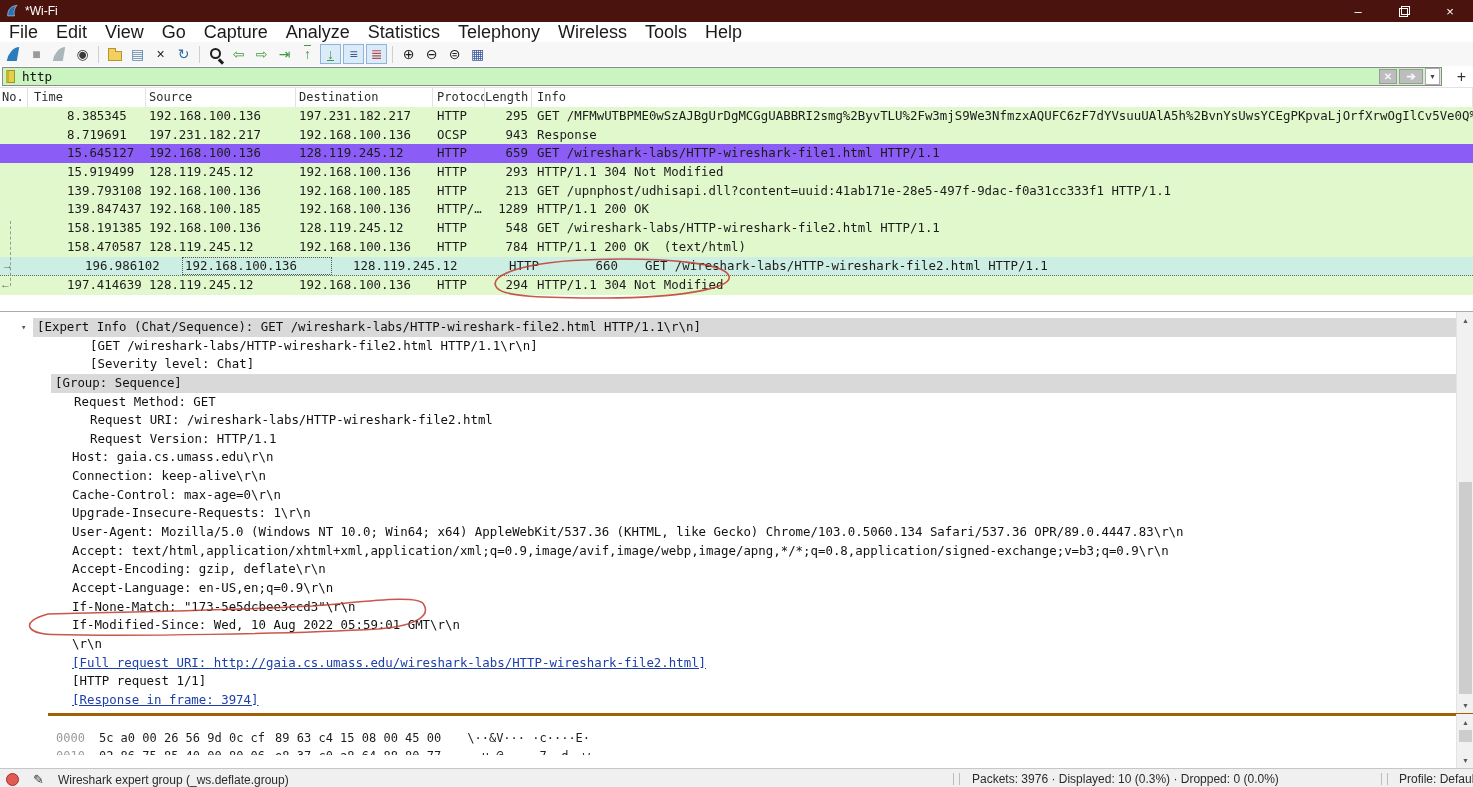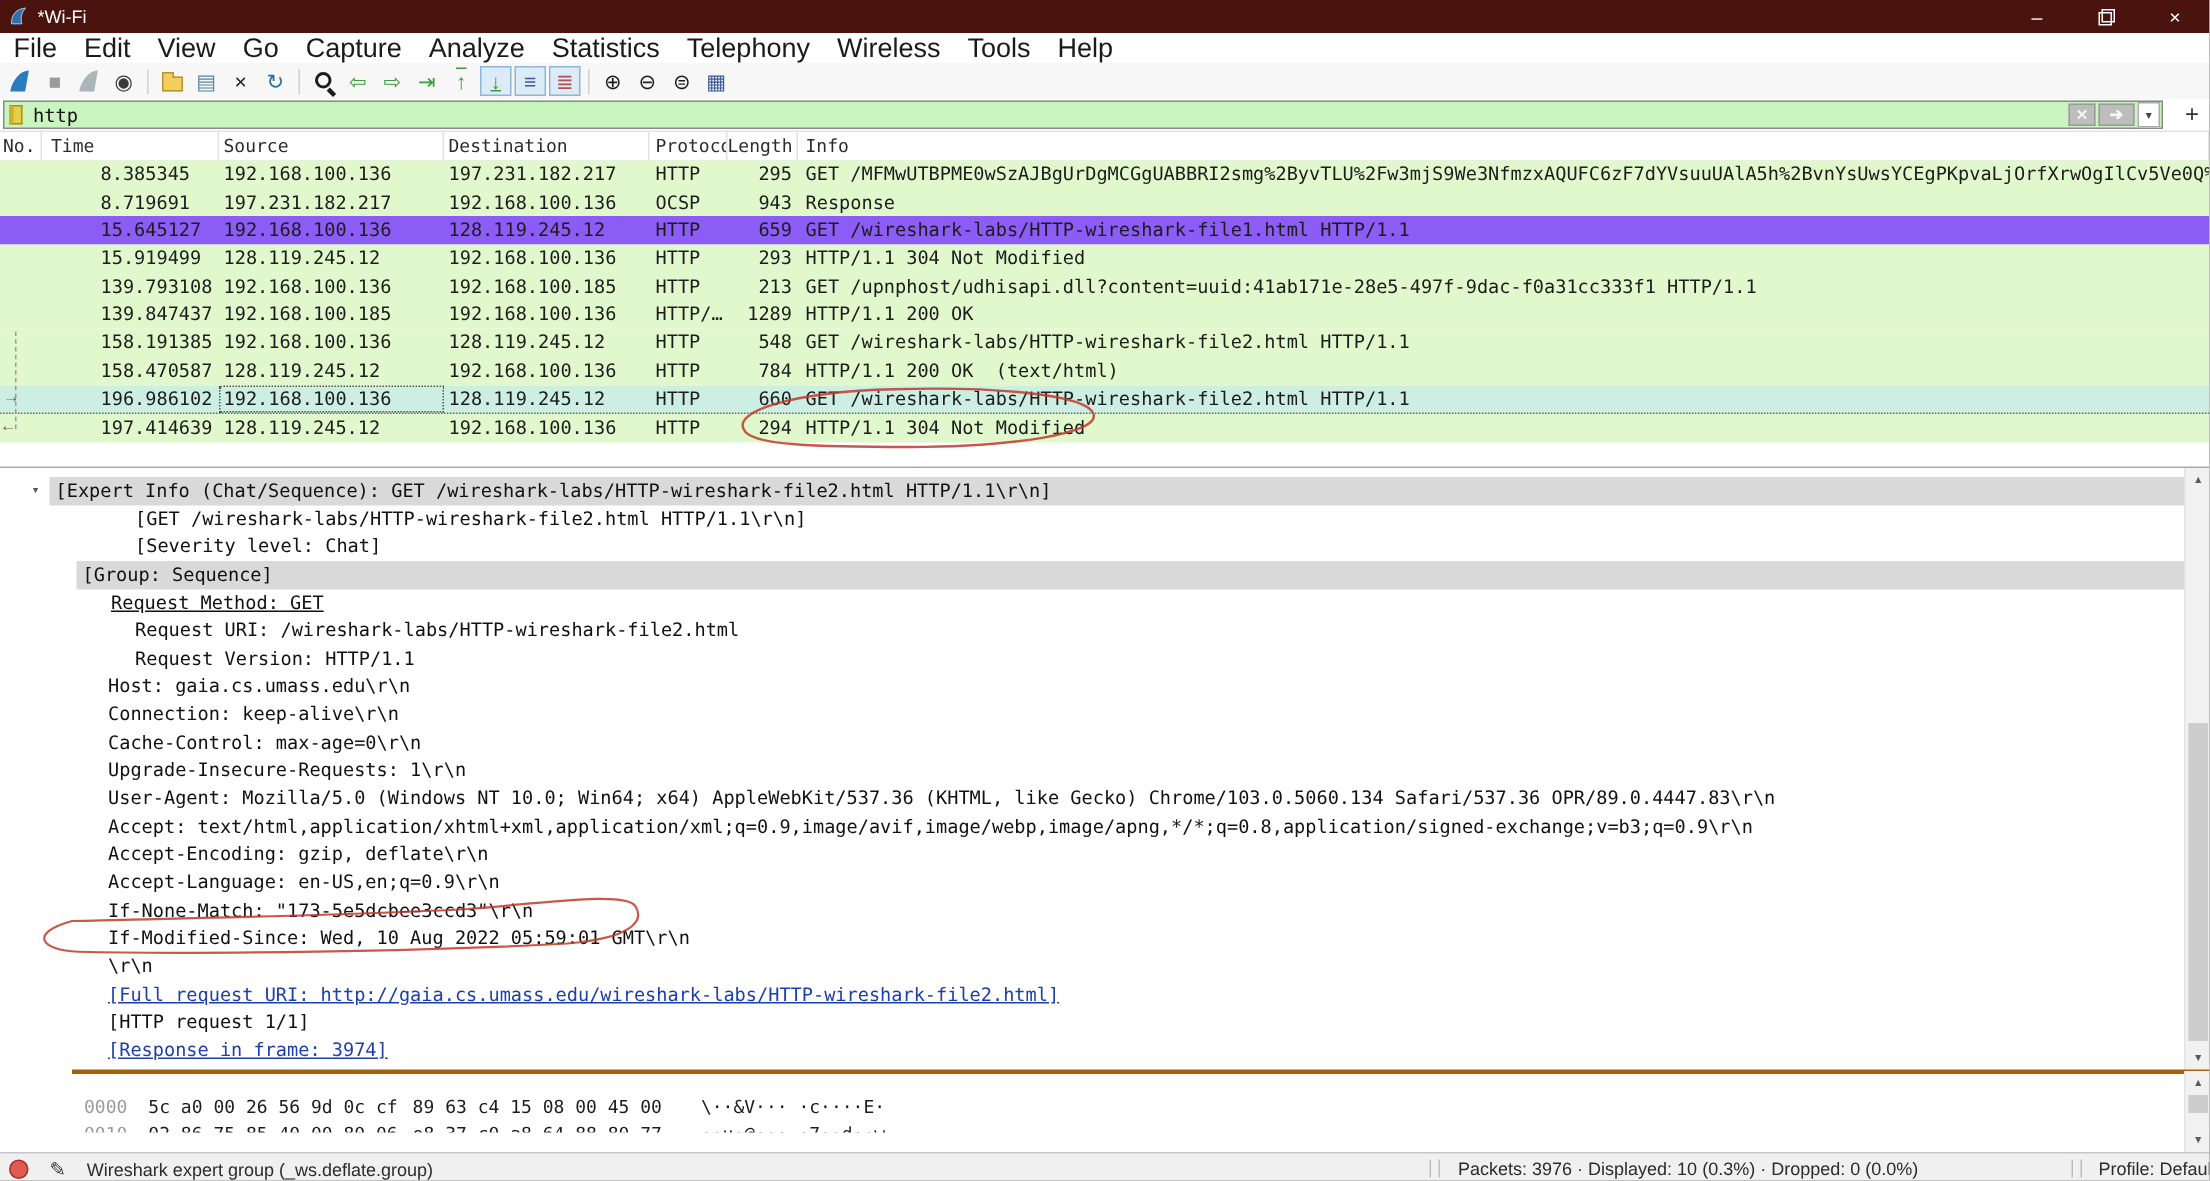--- a/index.html
+++ b/index.html
@@ -69,21 +69,21 @@
   .prow{display:flex;height:18.7px;line-height:18.7px;font-size:12.4px;color:#1c1c1c;}
   .pc{box-sizing:border-box;overflow:hidden;white-space:pre;}
   .c0{width:28px;padding-left:2px;}
   .c1{width:118px;padding-left:6px;}
   .c2{width:150px;padding-left:3px;}
   .c3{width:137px;padding-left:3px;}
   .c4{width:52px;padding-left:4px;}
   .c5{width:47px;text-align:right;padding-right:4px;}
   .c6{flex:1;padding-left:5px;}
   .prow .c1{padding-left:39px;}
-  .prow.sel{border-bottom:1px dotted #6a6a6a;}
+  .prow.sel{border-bottom:1px dotted #6a6a6a;gap:18px;}
   .prow.sel .c2{outline:1px dotted #555;outline-offset:-1px;}
   .related{position:absolute;left:10px;border-left:1px dashed #999;width:0;}
   .rel-arrow{position:absolute;font-size:11px;color:#666;line-height:11px;}
   
   .details-pane{position:absolute;top:311px;left:0;right:0;height:402px;background:#fff;
                 border-top:1px solid #ababab;box-sizing:border-box;padding-top:6px;overflow:hidden;}
   .dline{height:18.65px;line-height:18.65px;font-size:12.4px;color:#111;white-space:pre;position:relative;margin-left:35px;}
   .dline.dhl{background:#d9d9d9;}
   .dlink .dtext{color:#1c3faa;text-decoration:underline;}
   .darrow{position:absolute;left:-12px;top:0;color:#555;font-size:9px;}
@@ -291,21 +291,21 @@
     <span class="rel-arrow" style="left:2px;top:172px;">→</span>
     <span class="rel-arrow" style="left:0px;top:191px;">←</span>
   </div>
 
   <div class="details-pane mono">
     <div id="details-lines">
         <div class="dline dhl" style="margin-left: 33px; padding-left: 4px;"><span class="darrow">▾</span><span class="dtext">[Expert Info (Chat/Sequence): GET /wireshark-labs/HTTP-wireshark-file2.html HTTP/1.1\r\n]</span></div>
         <div class="dline" style="padding-left: 55px;"><span class="dtext">[GET /wireshark-labs/HTTP-wireshark-file2.html HTTP/1.1\r\n]</span></div>
         <div class="dline" style="padding-left: 55px;"><span class="dtext">[Severity level: Chat]</span></div>
         <div class="dline dhl" style="margin-left: 51px; padding-left: 4px;"><span class="dtext">[Group: Sequence]</span></div>
-        <div class="dline" style="padding-left: 39px; text-decoration: underline;"><span class="dtext">Request Method: GET</span></div>
+        <div class="dline" style="padding-left: 39px;"><span class="dtext">Request Method: GET</span></div>
         <div class="dline" style="padding-left: 55px;"><span class="dtext">Request URI: /wireshark-labs/HTTP-wireshark-file2.html</span></div>
         <div class="dline" style="padding-left: 55px;"><span class="dtext">Request Version: HTTP/1.1</span></div>
         <div class="dline" style="padding-left: 37px;"><span class="dtext">Host: gaia.cs.umass.edu\r\n</span></div>
         <div class="dline" style="padding-left: 37px;"><span class="dtext">Connection: keep-alive\r\n</span></div>
         <div class="dline" style="padding-left: 37px;"><span class="dtext">Cache-Control: max-age=0\r\n</span></div>
         <div class="dline" style="padding-left: 37px;"><span class="dtext">Upgrade-Insecure-Requests: 1\r\n</span></div>
         <div class="dline" style="padding-left: 37px;"><span class="dtext">User-Agent: Mozilla/5.0 (Windows NT 10.0; Win64; x64) AppleWebKit/537.36 (KHTML, like Gecko) Chrome/103.0.5060.134 Safari/537.36 OPR/89.0.4447.83\r\n</span></div>
         <div class="dline" style="padding-left: 37px;"><span class="dtext">Accept: text/html,application/xhtml+xml,application/xml;q=0.9,image/avif,image/webp,image/apng,*/*;q=0.8,application/signed-exchange;v=b3;q=0.9\r\n</span></div>
         <div class="dline" style="padding-left: 37px;"><span class="dtext">Accept-Encoding: gzip, deflate\r\n</span></div>
         <div class="dline" style="padding-left: 37px;"><span class="dtext">Accept-Language: en-US,en;q=0.9\r\n</span></div>

